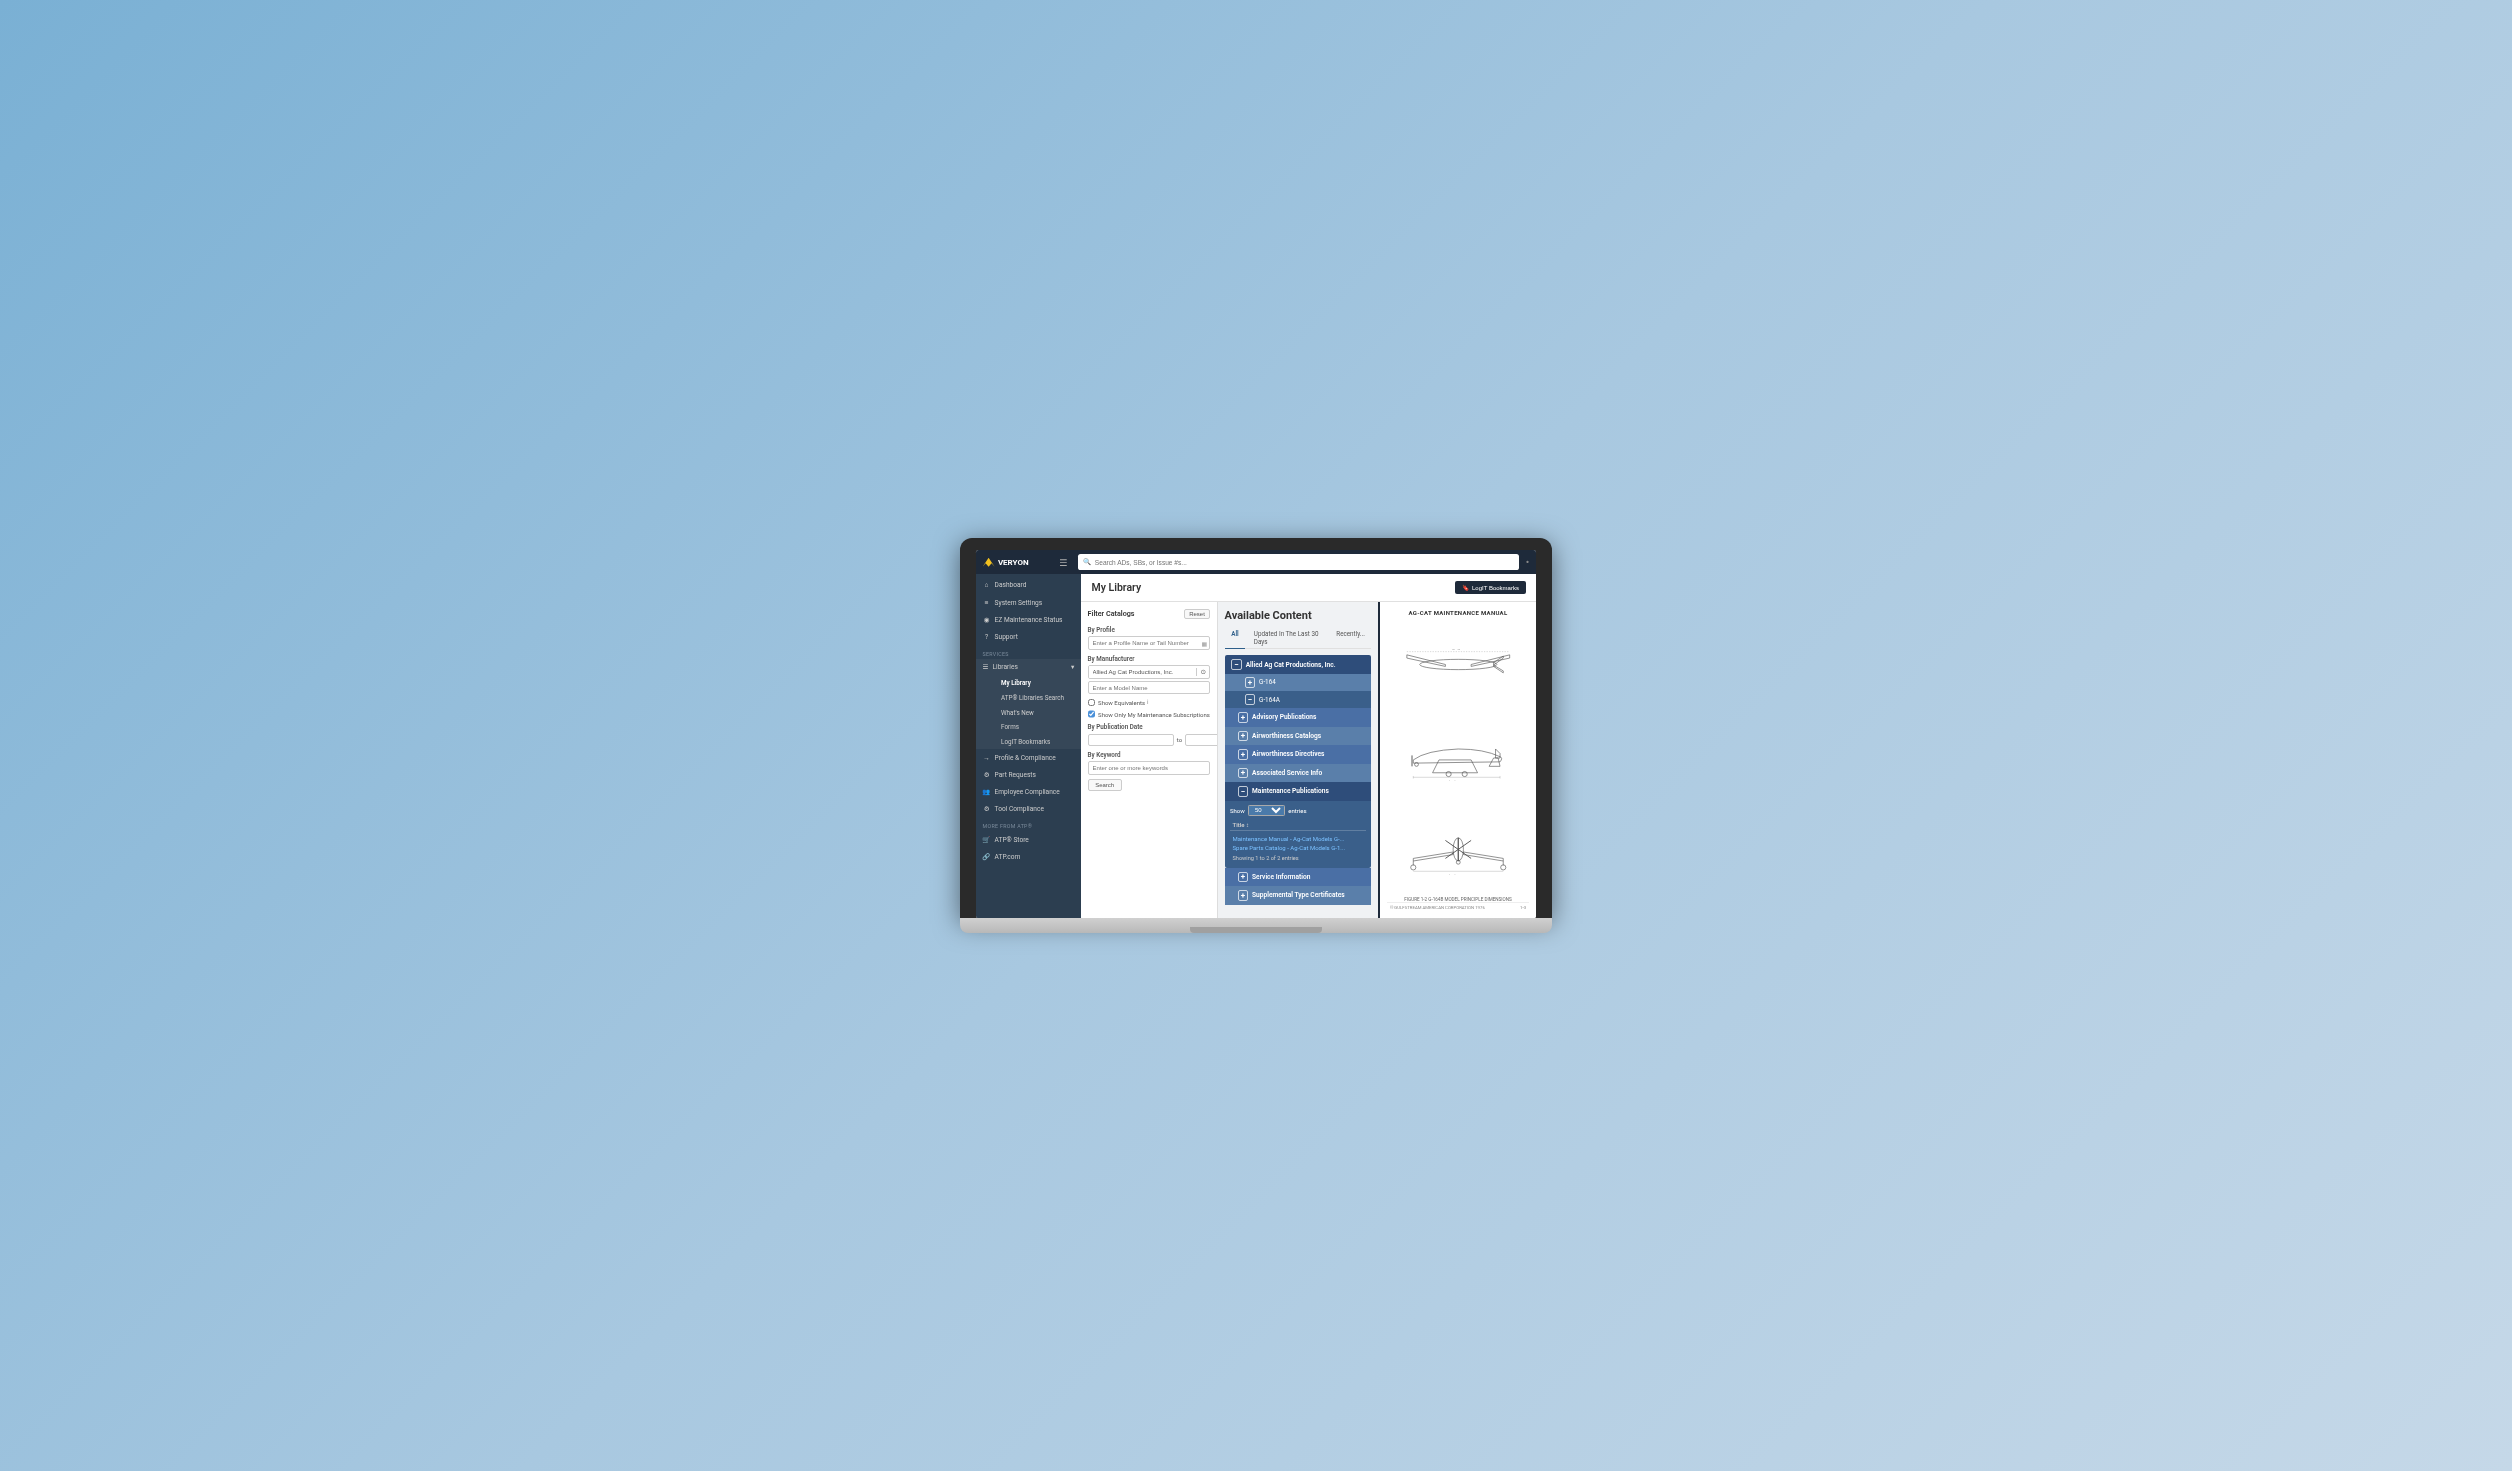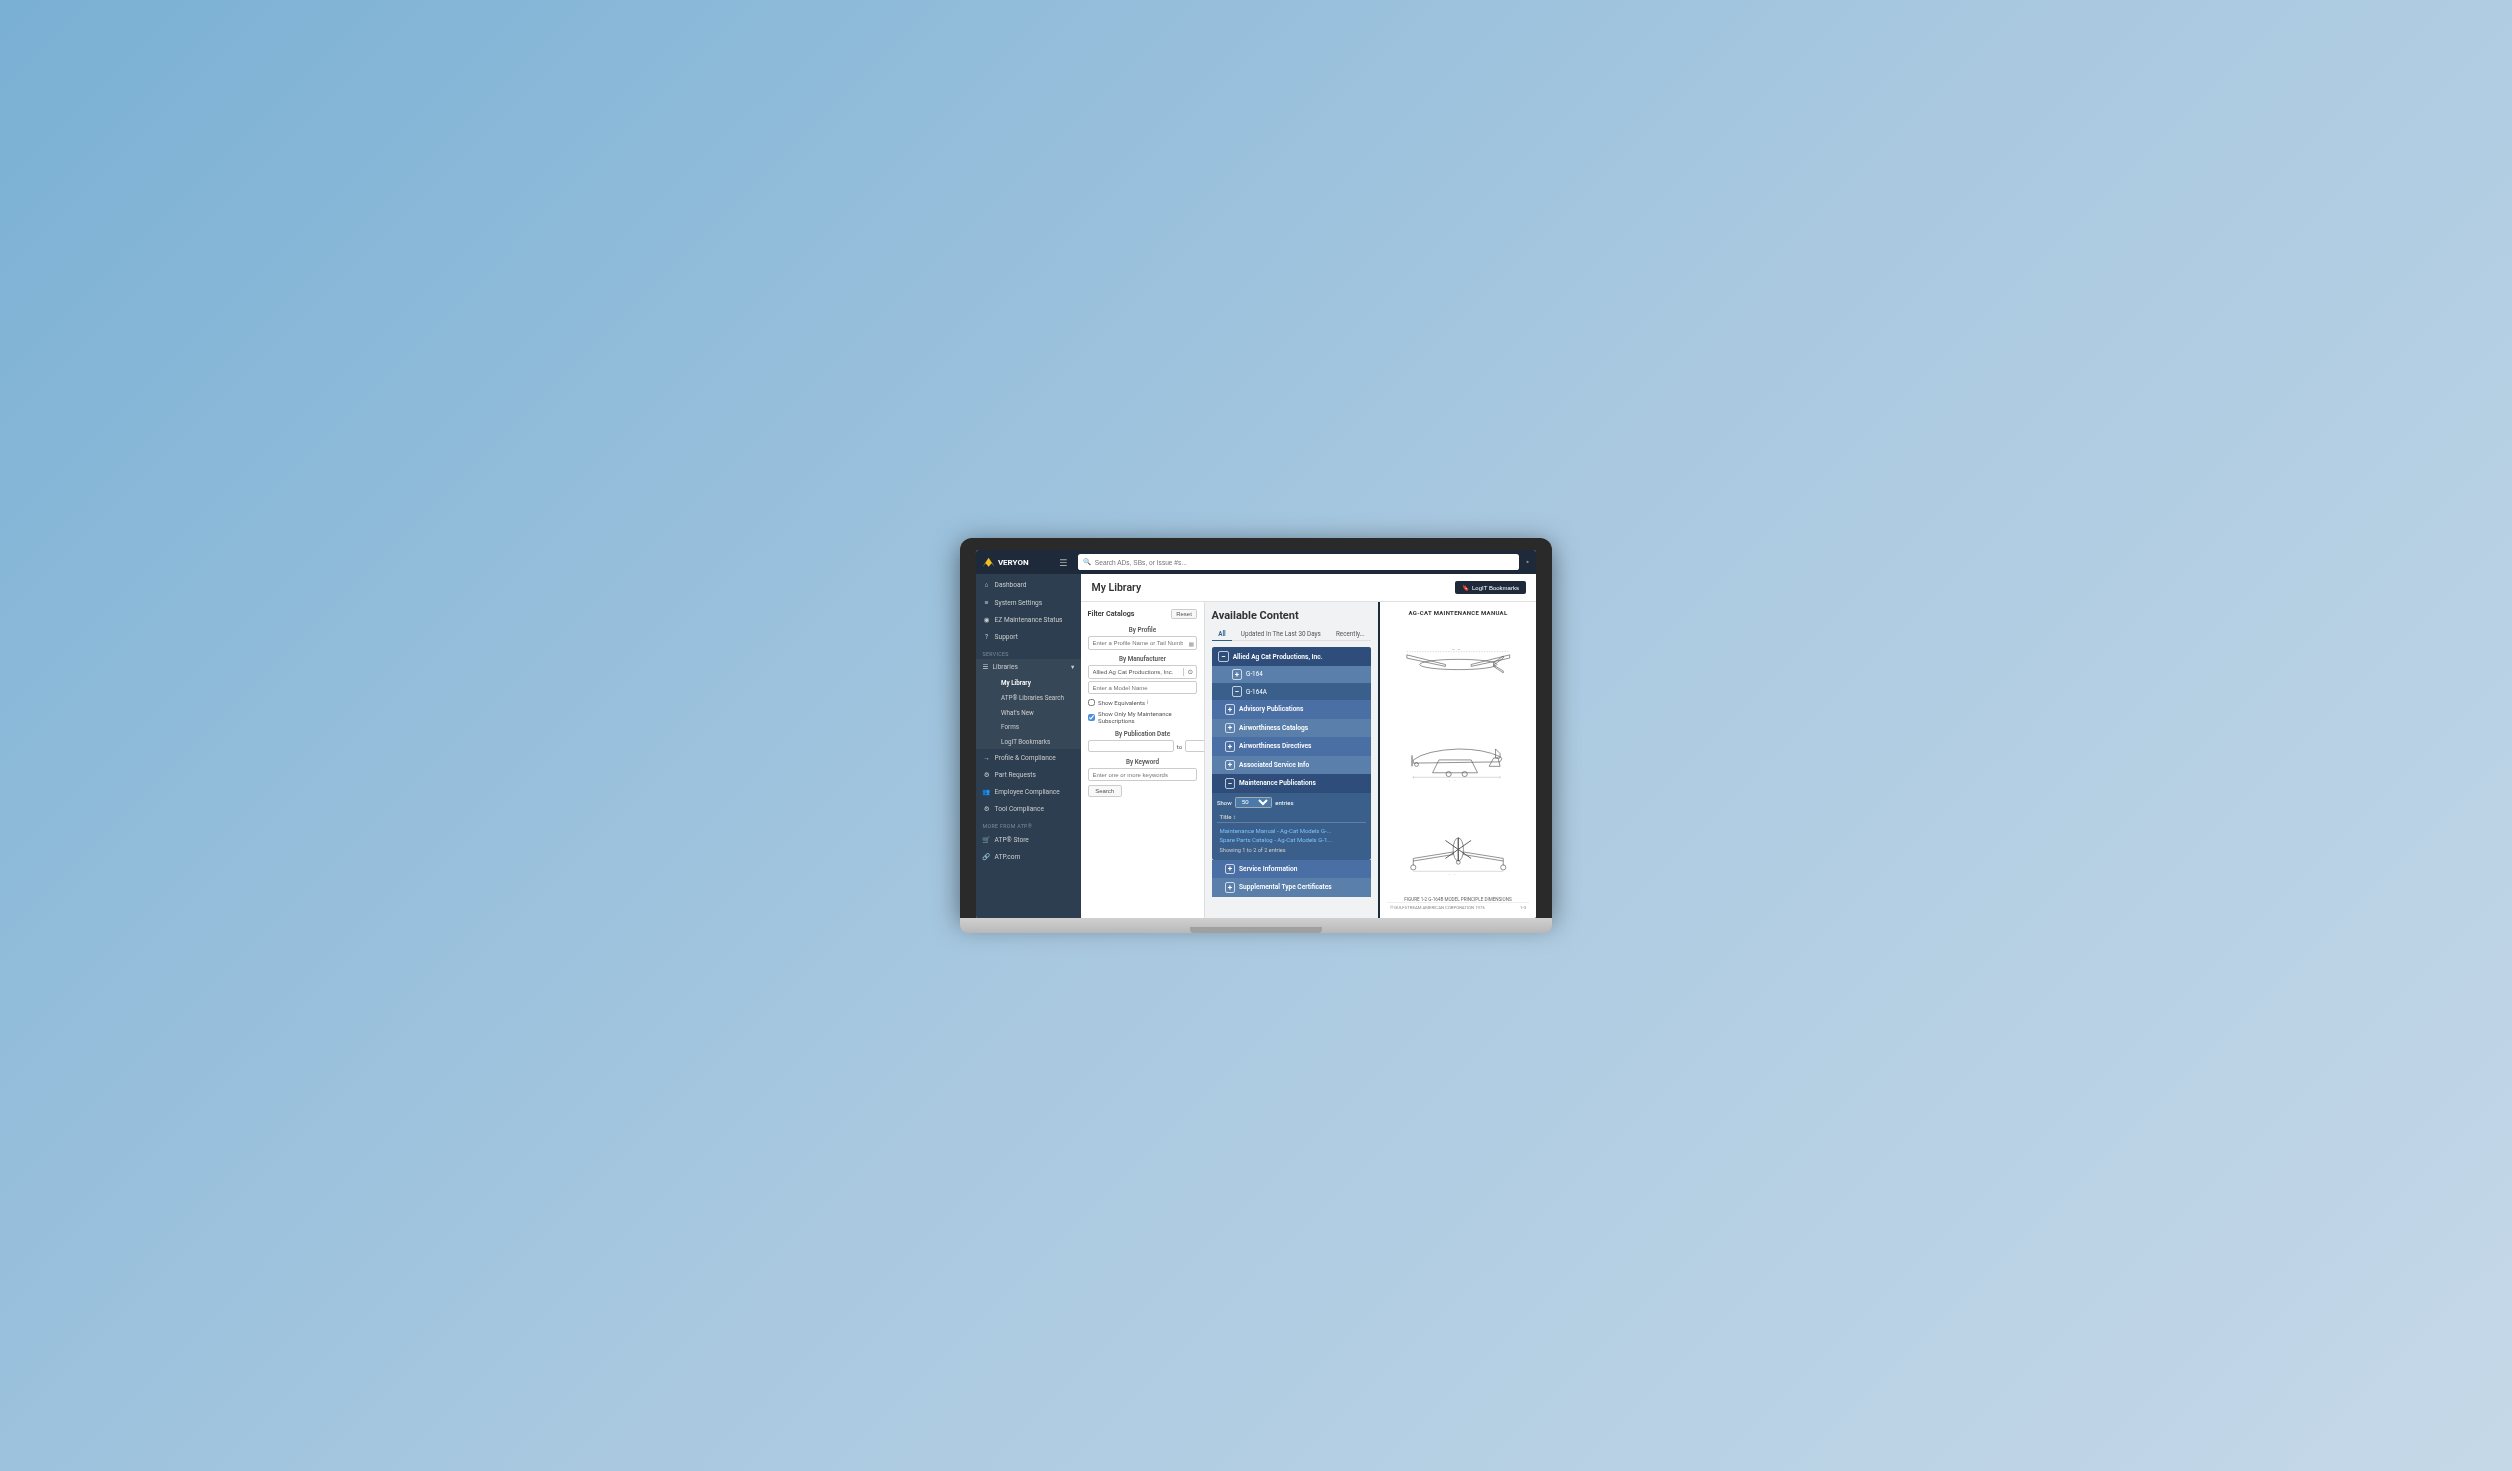--- a/index.html
+++ b/index.html
@@ -237,21 +237,21 @@
     }
 
     .content-inner {
       display: flex;
       flex: 1;
       overflow: hidden;
     }
 
     
     .filter-panel {
-      width: 124px;
+      width: 137px;
       background: white;
       border-right: 0.7px solid #ddd;
       padding: 6.6px;
       overflow-y: auto;
       flex-shrink: 0;
     }
 
     .filter-header {
       display: flex;
       justify-content: space-between;
@@ -274,21 +274,20 @@
       cursor: pointer;
       color: #555;
     }
 
     .filter-label {
       font-size: 6.3px;
       font-weight: 600;
       color: #555;
       margin-bottom: 2.6px;
       margin-top: 5.3px;
-      text-align: center;
     }
 
     .filter-input {
       width: 100%;
       border: 0.7px solid #ccc;
       border-radius: 2px;
       padding: 2.6px 4px;
       font-size: 6px;
       color: #555;
       outline: none;

